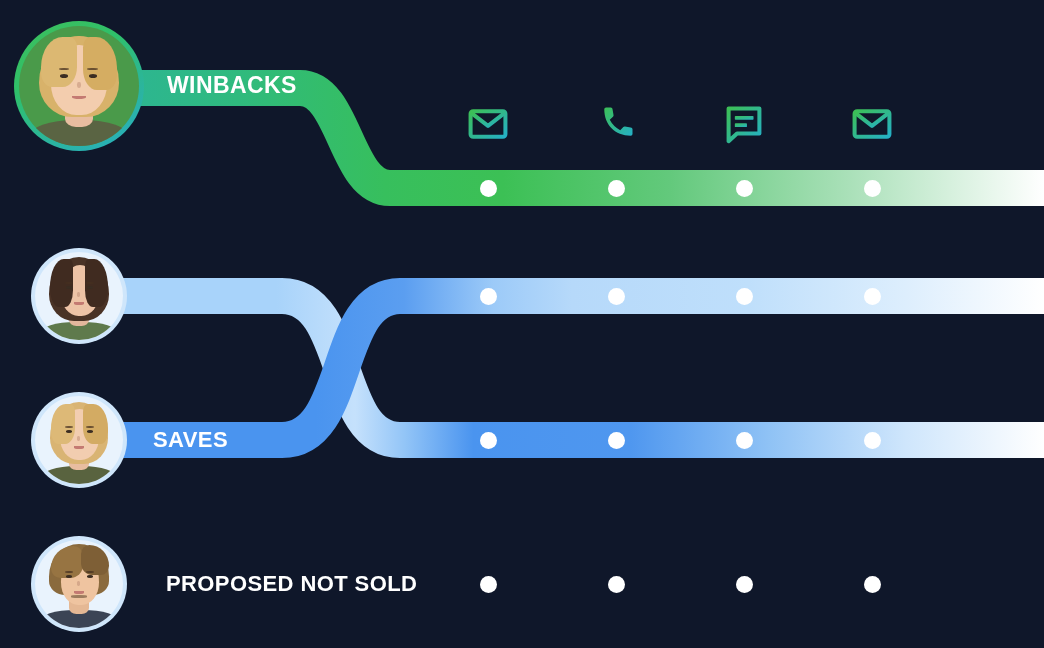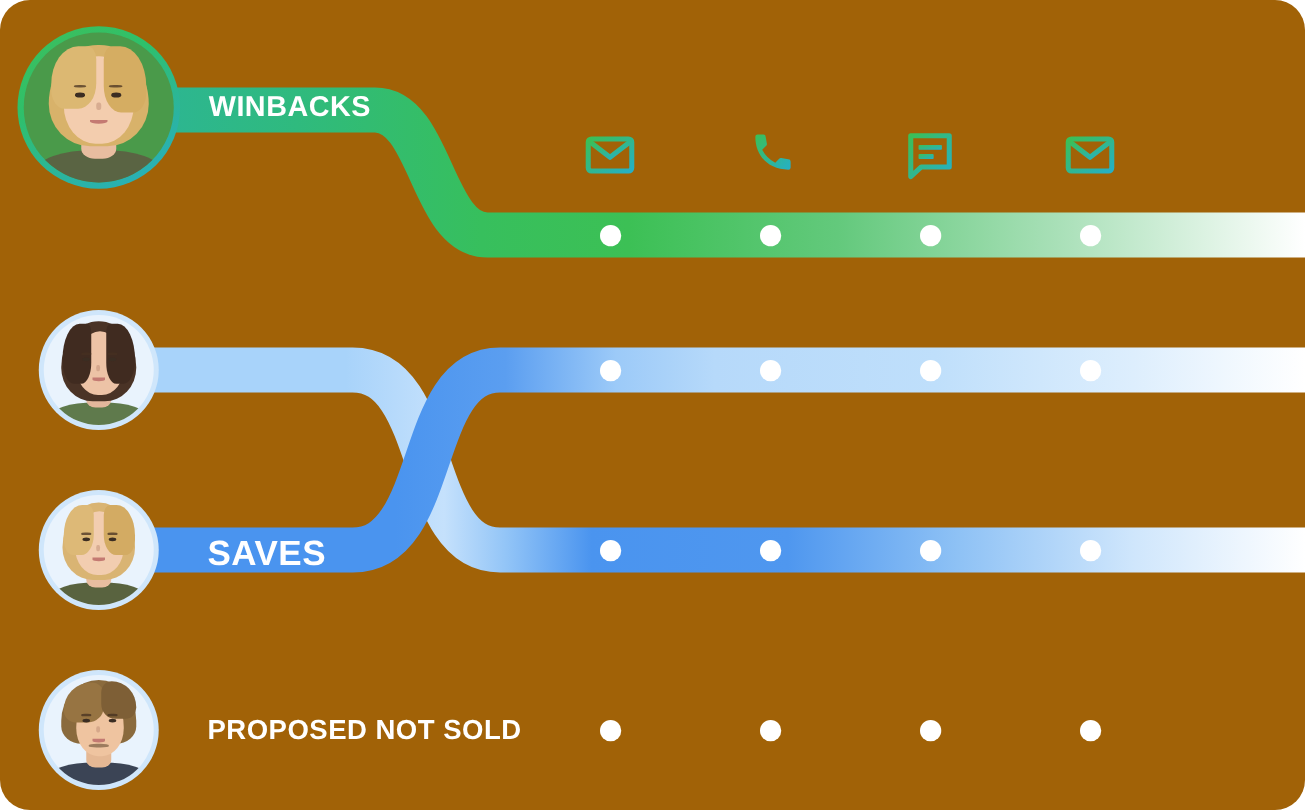--- a/index.html
+++ b/index.html
@@ -8,23 +8,22 @@
     padding: 0;
     background: #ffffff;
   }
   body {
     font-family: "Liberation Sans", sans-serif;
   }
   #stage {
     position: relative;
     width: 1044px;
     height: 648px;
-    background: #a16207;
+    background: #0f172a;
     overflow: hidden;
-    border-radius: 24px;
   }
 
   
   #tracks {
     position: absolute;
     left: 0;
     top: 0;
     width: 1044px;
     height: 648px;
   }
@@ -124,23 +123,23 @@
     left: 167px;
     top: 72px;
     font-size: 23px;
   }
   .label-cancels {
     left: 166px;
     top: 283px;
     font-size: 22px;
   }
   .label-saves {
-    left: 166px;
+    left: 153px;
     top: 427px;
-    font-size: 28px;
+    font-size: 22px;
   }
   .label-pns {
     left: 166px;
     top: 571px;
     font-size: 22px;
   }
 
   
   .icon-row {
     position: absolute;

